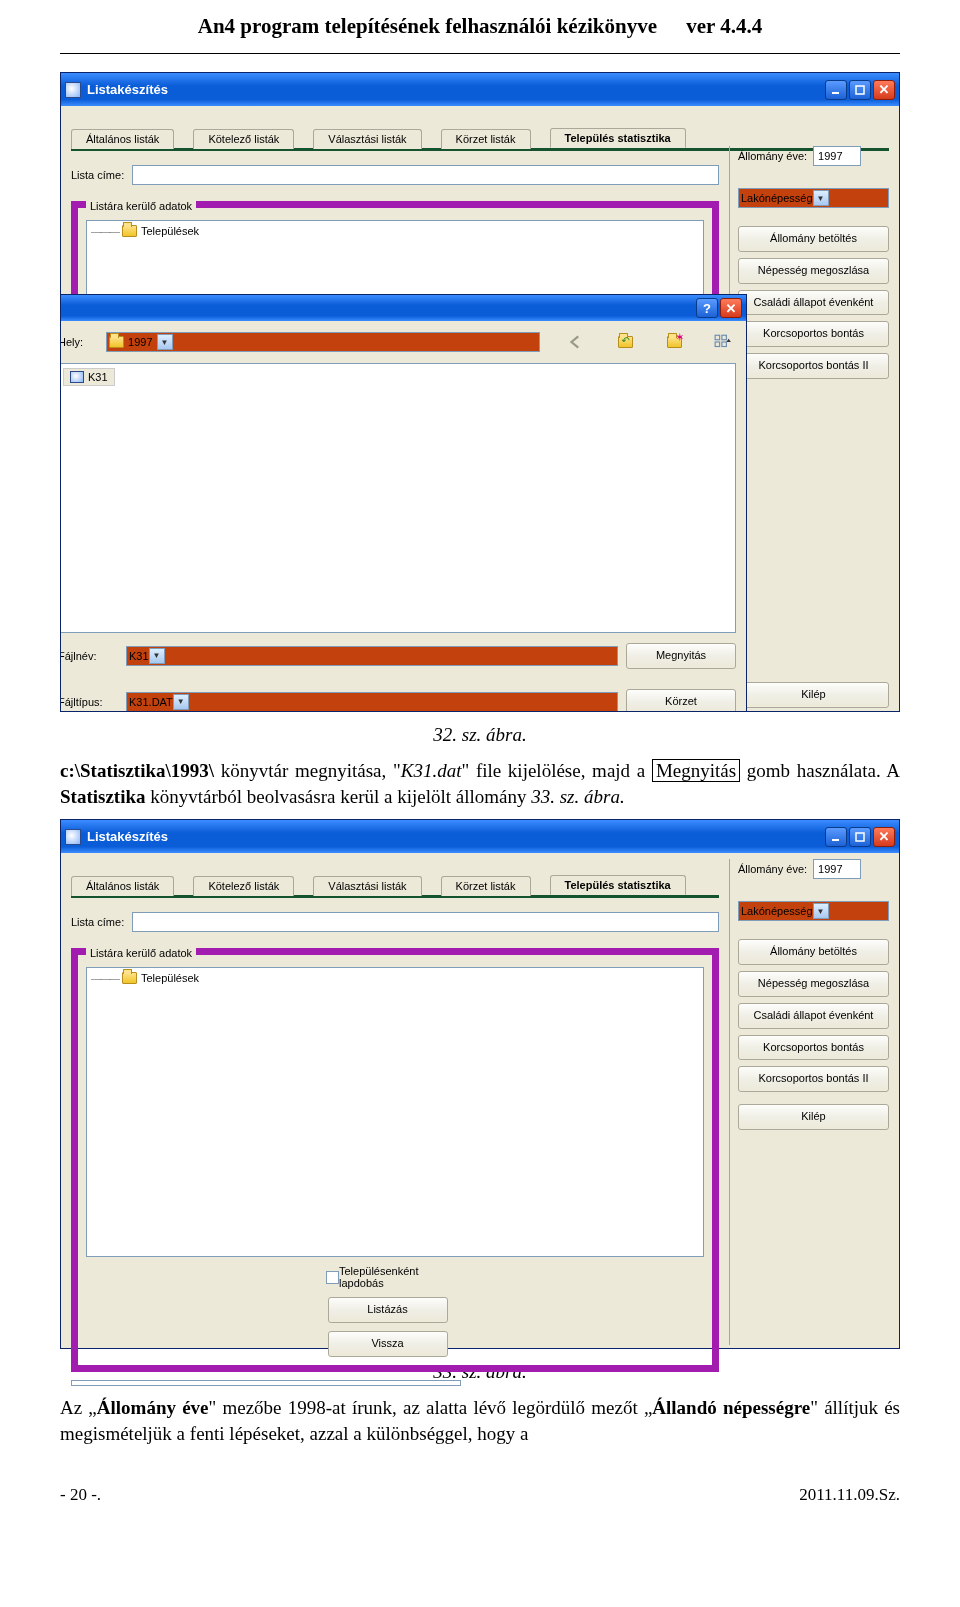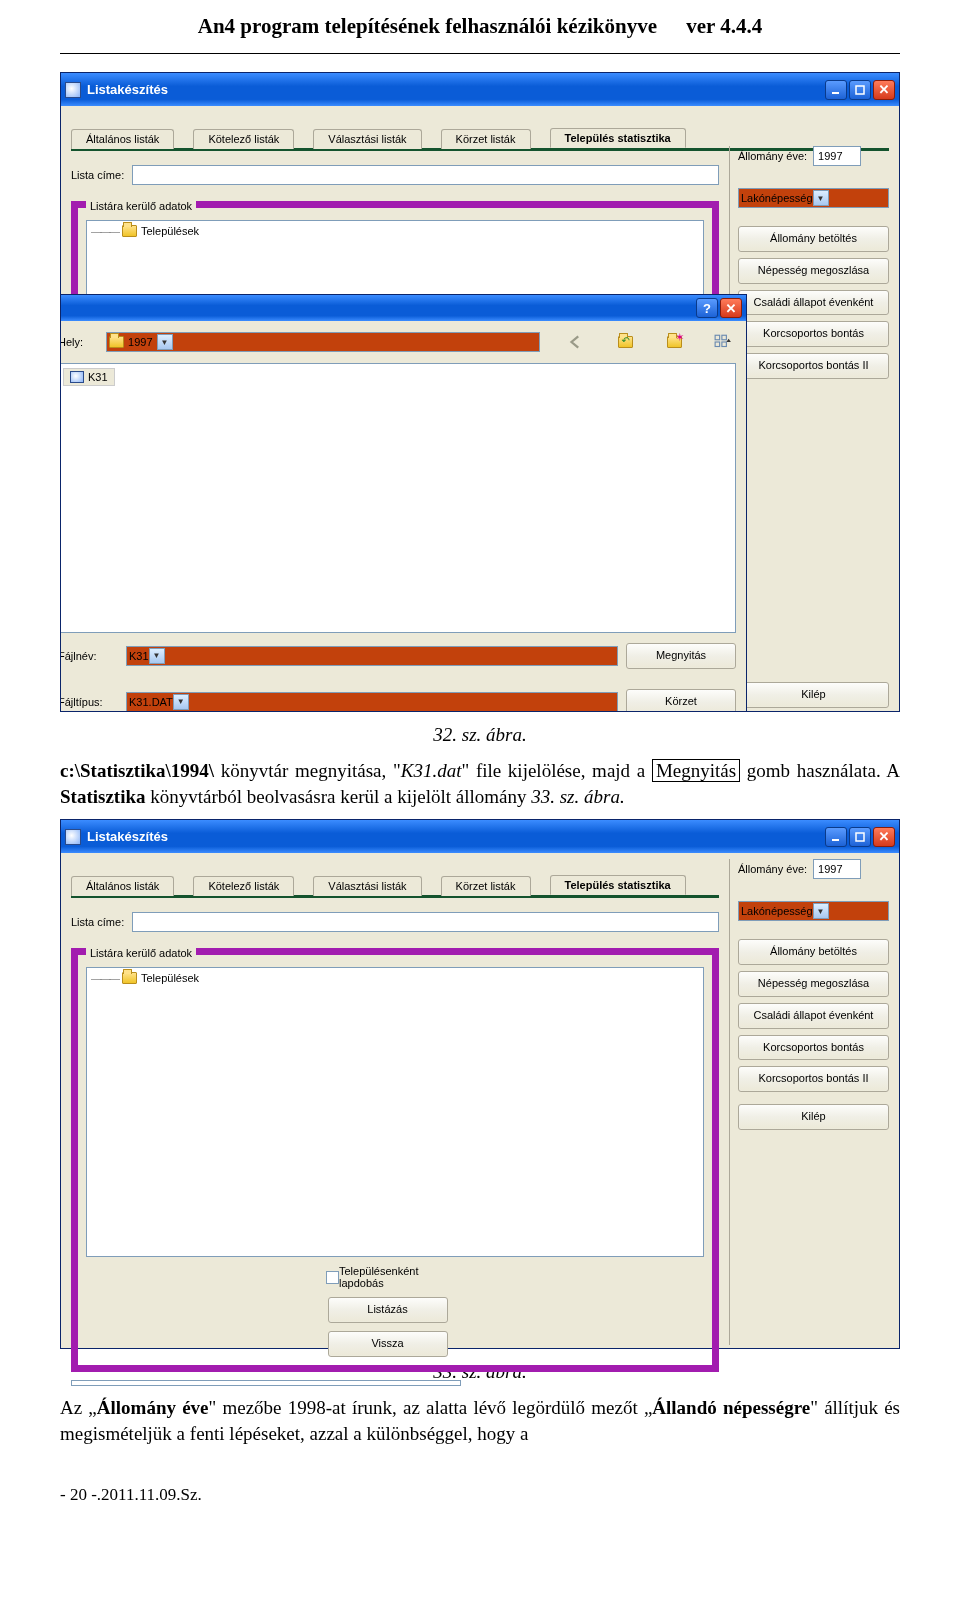--- a/index.html
+++ b/index.html
@@ -17,21 +17,21 @@
     text-align: center;
     font-weight: bold;
     font-size: 21px;
     padding: 14px 0 8px;
   }
   .doc-header .ver { display: inline-block; margin-left: 24px; }
   .header-rule { border-top: 1px solid #000; margin: 6px 0 18px; }
   .caption { text-align: center; font-style: italic; font-size: 19px; margin: 12px 0; }
   .body-text { font-size: 19px; text-align: justify; line-height: 1.35; margin: 8px 0; }
   .body-text .boxed { border: 1px solid #000; padding: 0 3px; }
-  .footer { display: flex; justify-content: flex-start; font-size: 17px; padding: 30px 0 10px; }
+  .footer { display: flex; justify-content: space-between; font-size: 17px; padding: 30px 0 10px; }
 
   
   .xp-frame {
     border: 1px solid #0a246a;
     background: #ece9d8;
     font-family: Tahoma, Arial, sans-serif;
     font-size: 11px;
     color: #000;
     margin: 0 auto;
     position: relative;
@@ -375,21 +375,21 @@
         </div>
       </div>
 
       <div style="position:absolute; left:-4px; top:360px; font-size:11px; color:#000;">›</div>
       <div style="position:absolute; left:-4px; top:420px; font-size:11px; color:#000;">yek</div>
     </div>
   </div>
 
   <div class="caption">32. sz. ábra.</div>
   <p class="body-text">
-    <b>c:\Statisztika\1994\</b><span>  könyvtár megnyitása, "</span><i>K31.dat</i><span>" file kijelölése, majd a </span><span class="boxed">Megnyitás</span><span> gomb használata. A </span><b>Statisztika</b><span> könyvtárból beolvasásra kerül a kijelölt állomány </span><i>33. sz. ábra.</i>
+    <b>c:\Statisztika\1993\</b><span>  könyvtár megnyitása, "</span><i>K31.dat</i><span>" file kijelölése, majd a </span><span class="boxed">Megnyitás</span><span> gomb használata. A </span><b>Statisztika</b><span> könyvtárból beolvasásra kerül a kijelölt állomány </span><i>33. sz. ábra.</i>
   </p>
 
   <div class="xp-frame lk2-window lk2">
     <div class="xp-titlebar">
       <span class="app-icon"></span>
       <span>Listakészítés</span>
       <span class="spacer"></span>
       <span class="xp-caption-btn min">
         <svg viewBox="0 0 10 10">
             <rect x="1" y="7" width="7" height="2" fill="#fff"></rect>

